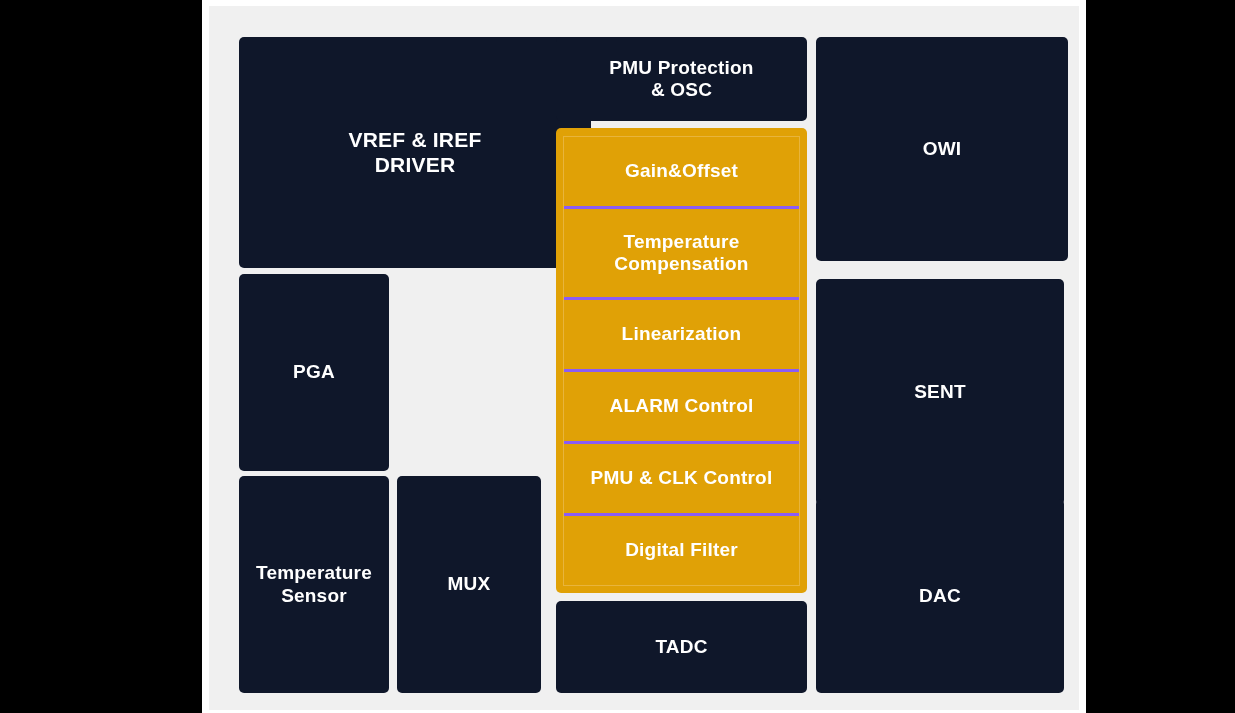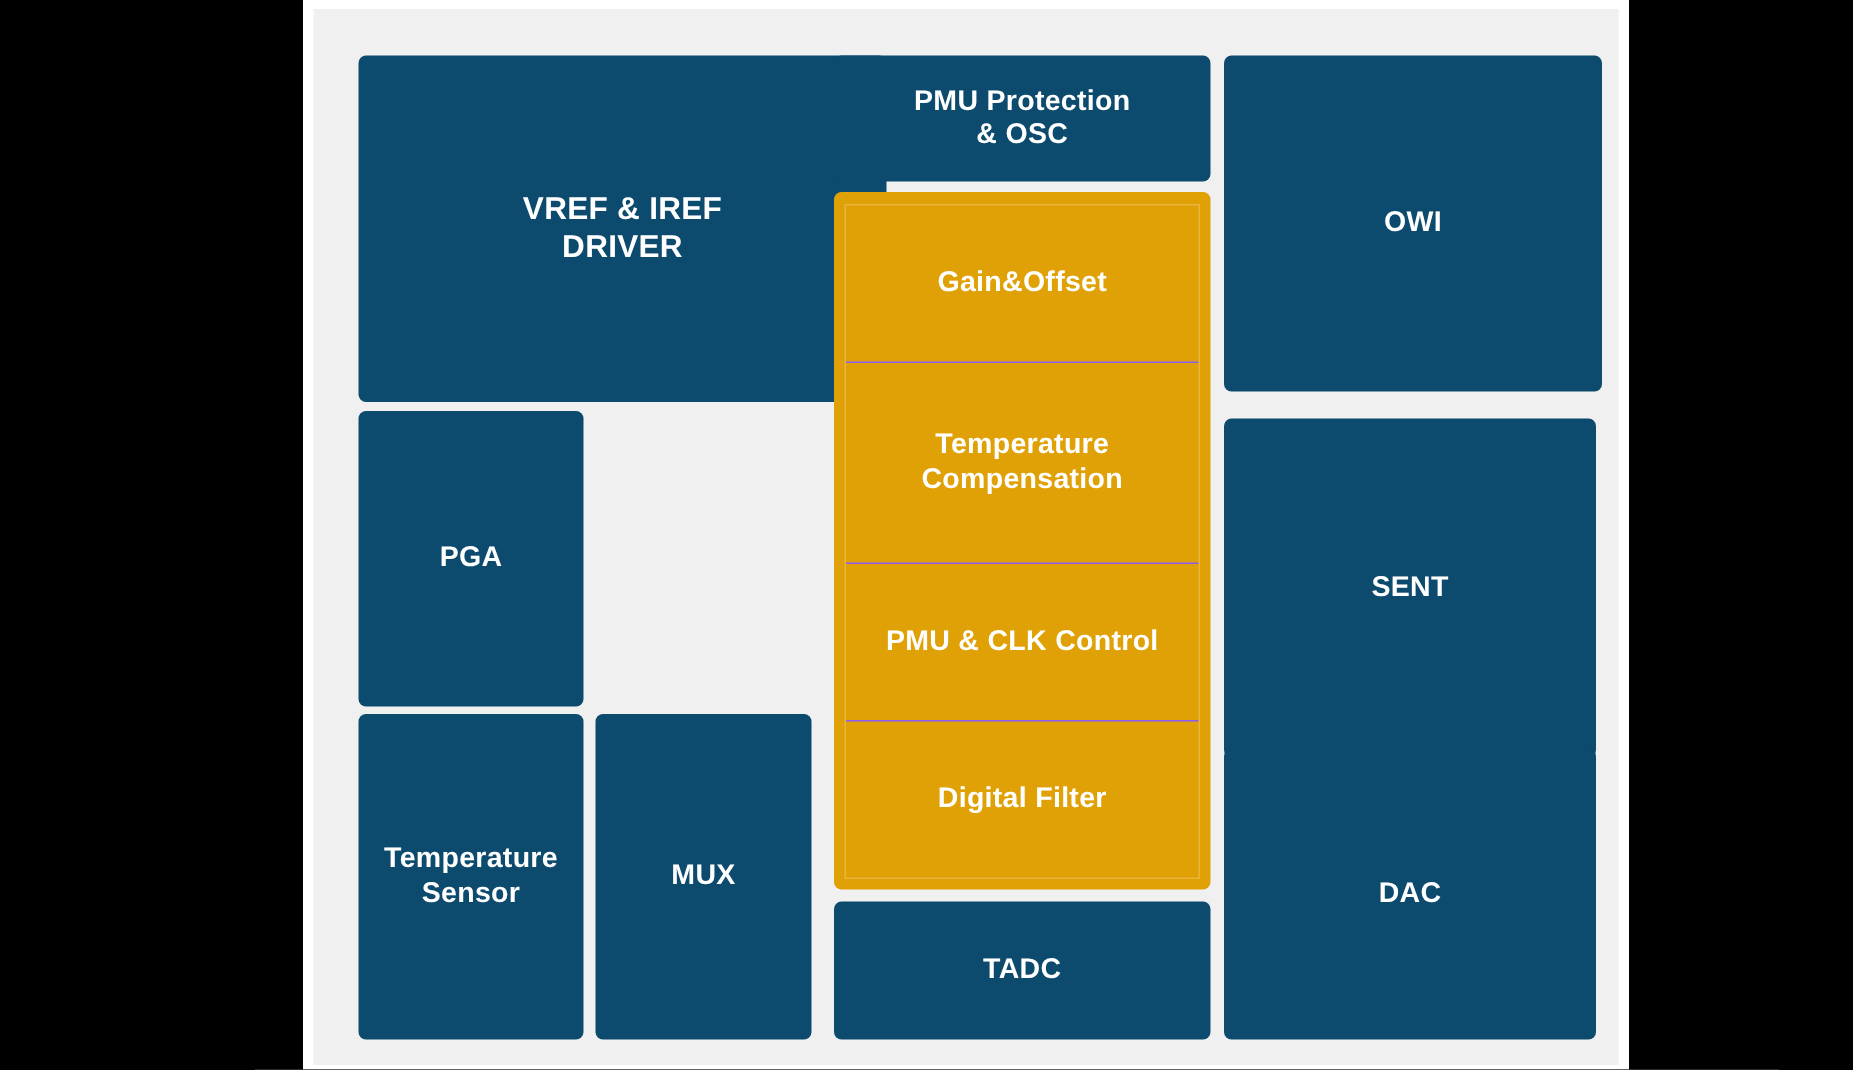--- a/index.html
+++ b/index.html
@@ -55,21 +55,21 @@
     text-align: center;
     color: #ffffff;
     font-weight: bold;
     line-height: 1.18;
     letter-spacing: 0.2px;
     white-space: pre-line;
     user-select: none;
   }
 
   .blue {
-    background: #0c4a6e;
+    background: #0f172a;
   }
 
   
   .b-vref  { left: 30px;  top: 31px;  width: 352px; height: 231px; font-size: 21px; }
   .b-pga   { left: 30px;  top: 268px; width: 150px; height: 197px; font-size: 19px; }
   .b-padc  { left: 188px; top: 268px; width: 144px; height: 197px; font-size: 19px; }
   .b-tsens { left: 30px;  top: 470px; width: 150px; height: 217px; font-size: 19px; }
   .b-mux   { left: 188px; top: 470px; width: 144px; height: 217px; font-size: 19px; }
 
   
@@ -103,21 +103,21 @@
     display: flex;
     align-items: center;
     justify-content: center;
     text-align: center;
     color: #ffffff;
     font-weight: bold;
     font-size: 19px;
     line-height: 1.18;
     letter-spacing: 0.2px;
     white-space: pre-line;
-    border-bottom: 1px solid #8b5cf6;
+    border-bottom: 3px solid #8b5cf6;
   }
   .amber-cell:last-child { border-bottom: none; }
   .amber-cell.tall { flex: 1.28 1 0; }
 
   
   .b-owi  { left: 607px; top: 31px;  width: 252px; height: 224px; font-size: 19px; }
   .b-sent { left: 607px; top: 273px; width: 248px; height: 226px; font-size: 19px; }
   .b-dac  { left: 607px; top: 493px; width: 248px; height: 194px; font-size: 19px; }
 </style>
 </head>
@@ -139,20 +139,22 @@
       <div class="blk blue b-mux">MUX</div>
 
       <div class="blk blue b-pmuprot">PMU Protection
 &amp; OSC</div>
 
       <div class="amber-wrap">
         <div class="amber-table">
           <div class="amber-cell">Gain&amp;Offset</div>
           <div class="amber-cell tall">Temperature
 Compensation</div>
+          <div class="amber-cell">Linearization</div>
+          <div class="amber-cell">ALARM Control</div>
           <div class="amber-cell">PMU &amp; CLK Control</div>
           <div class="amber-cell">Digital Filter</div>
         </div>
       </div>
 
       <div class="blk blue b-tadc">TADC</div>
 
       <div class="blk blue b-owi">OWI</div>
 
       <div class="blk blue b-sent">SENT</div>

